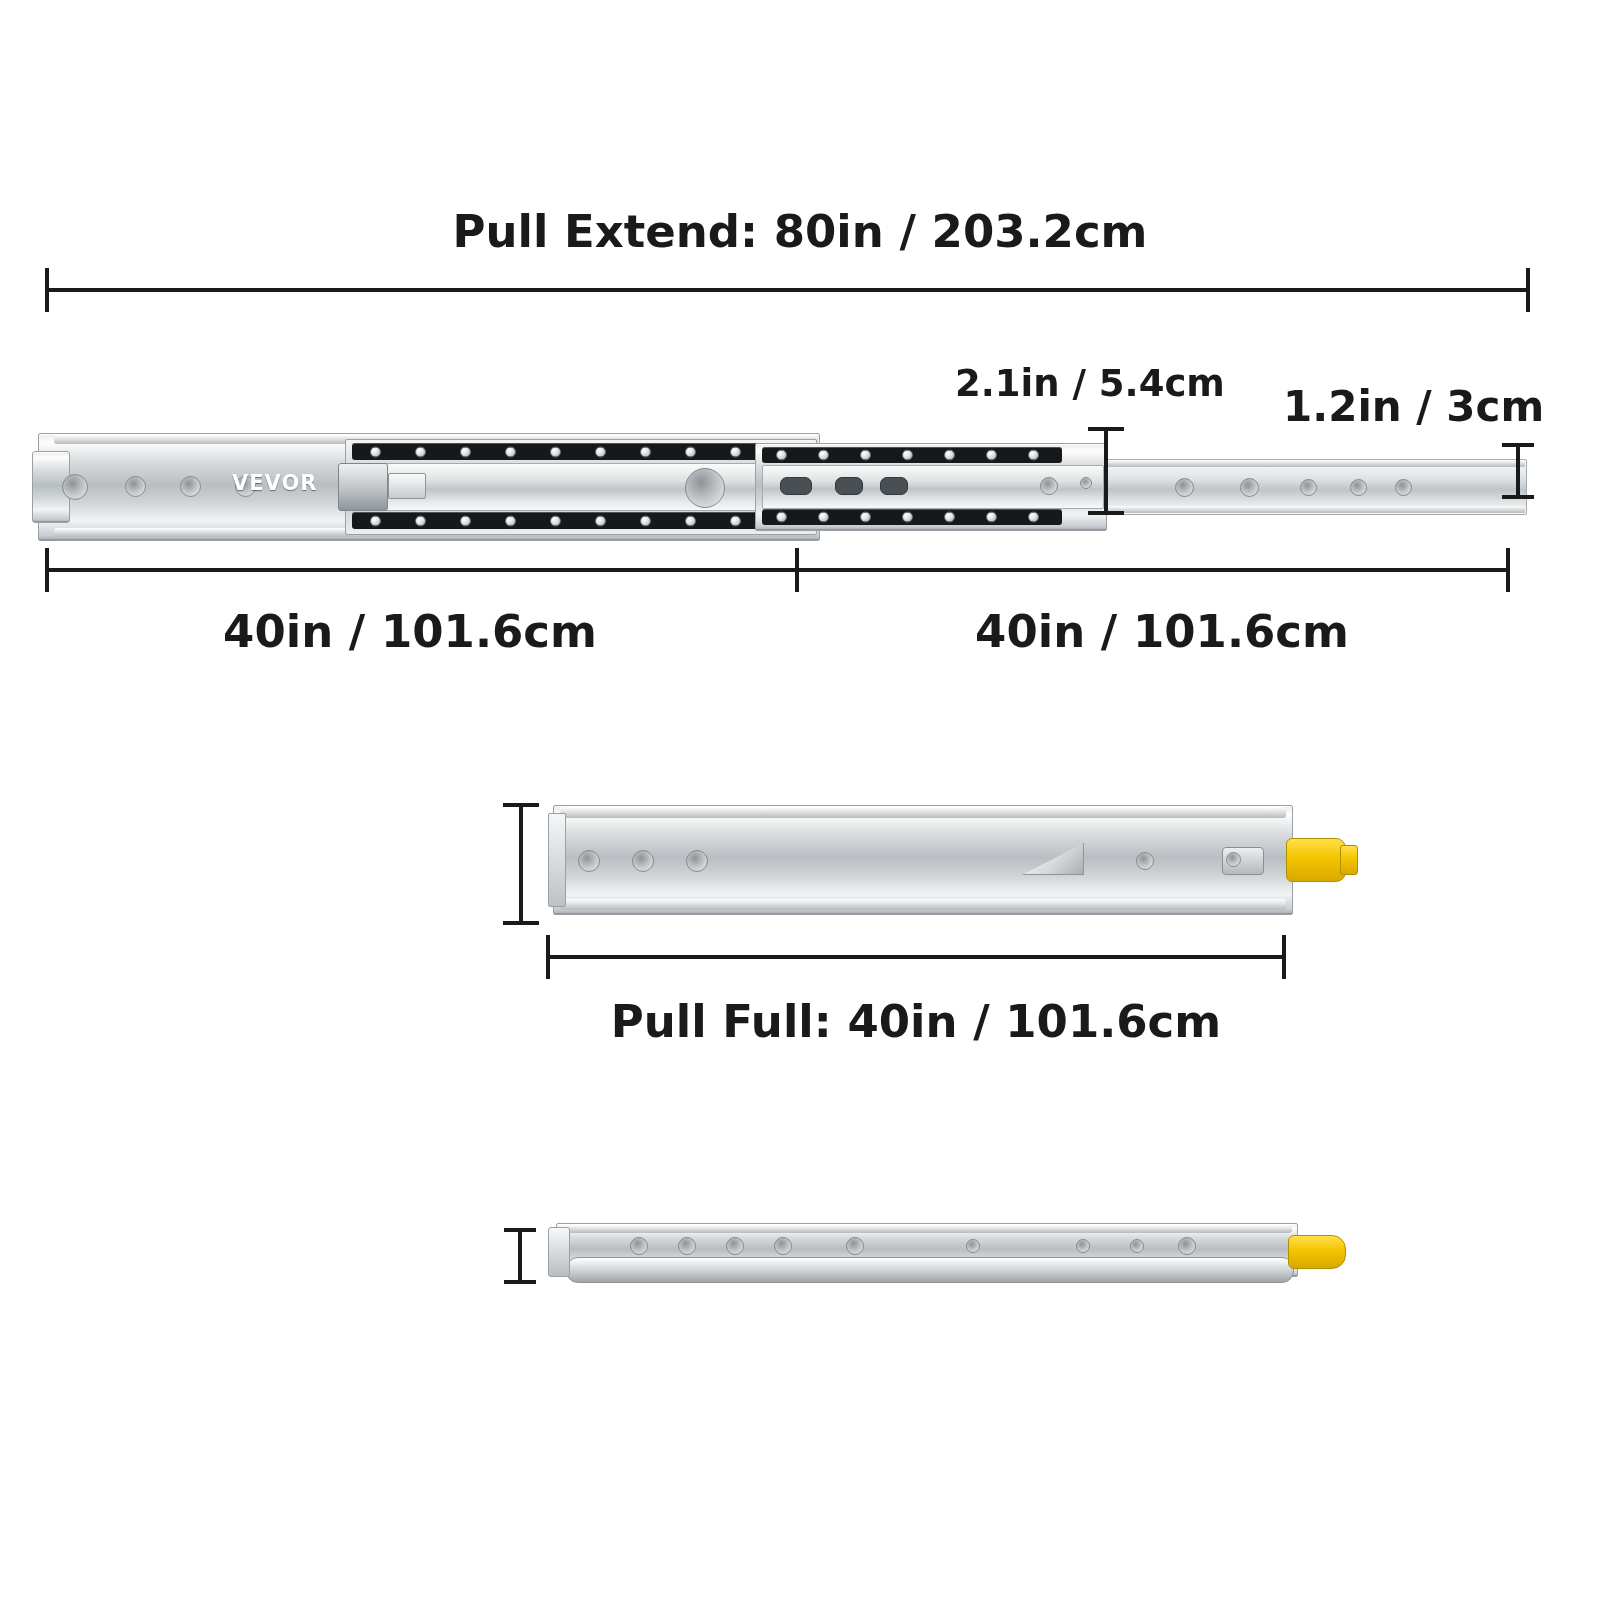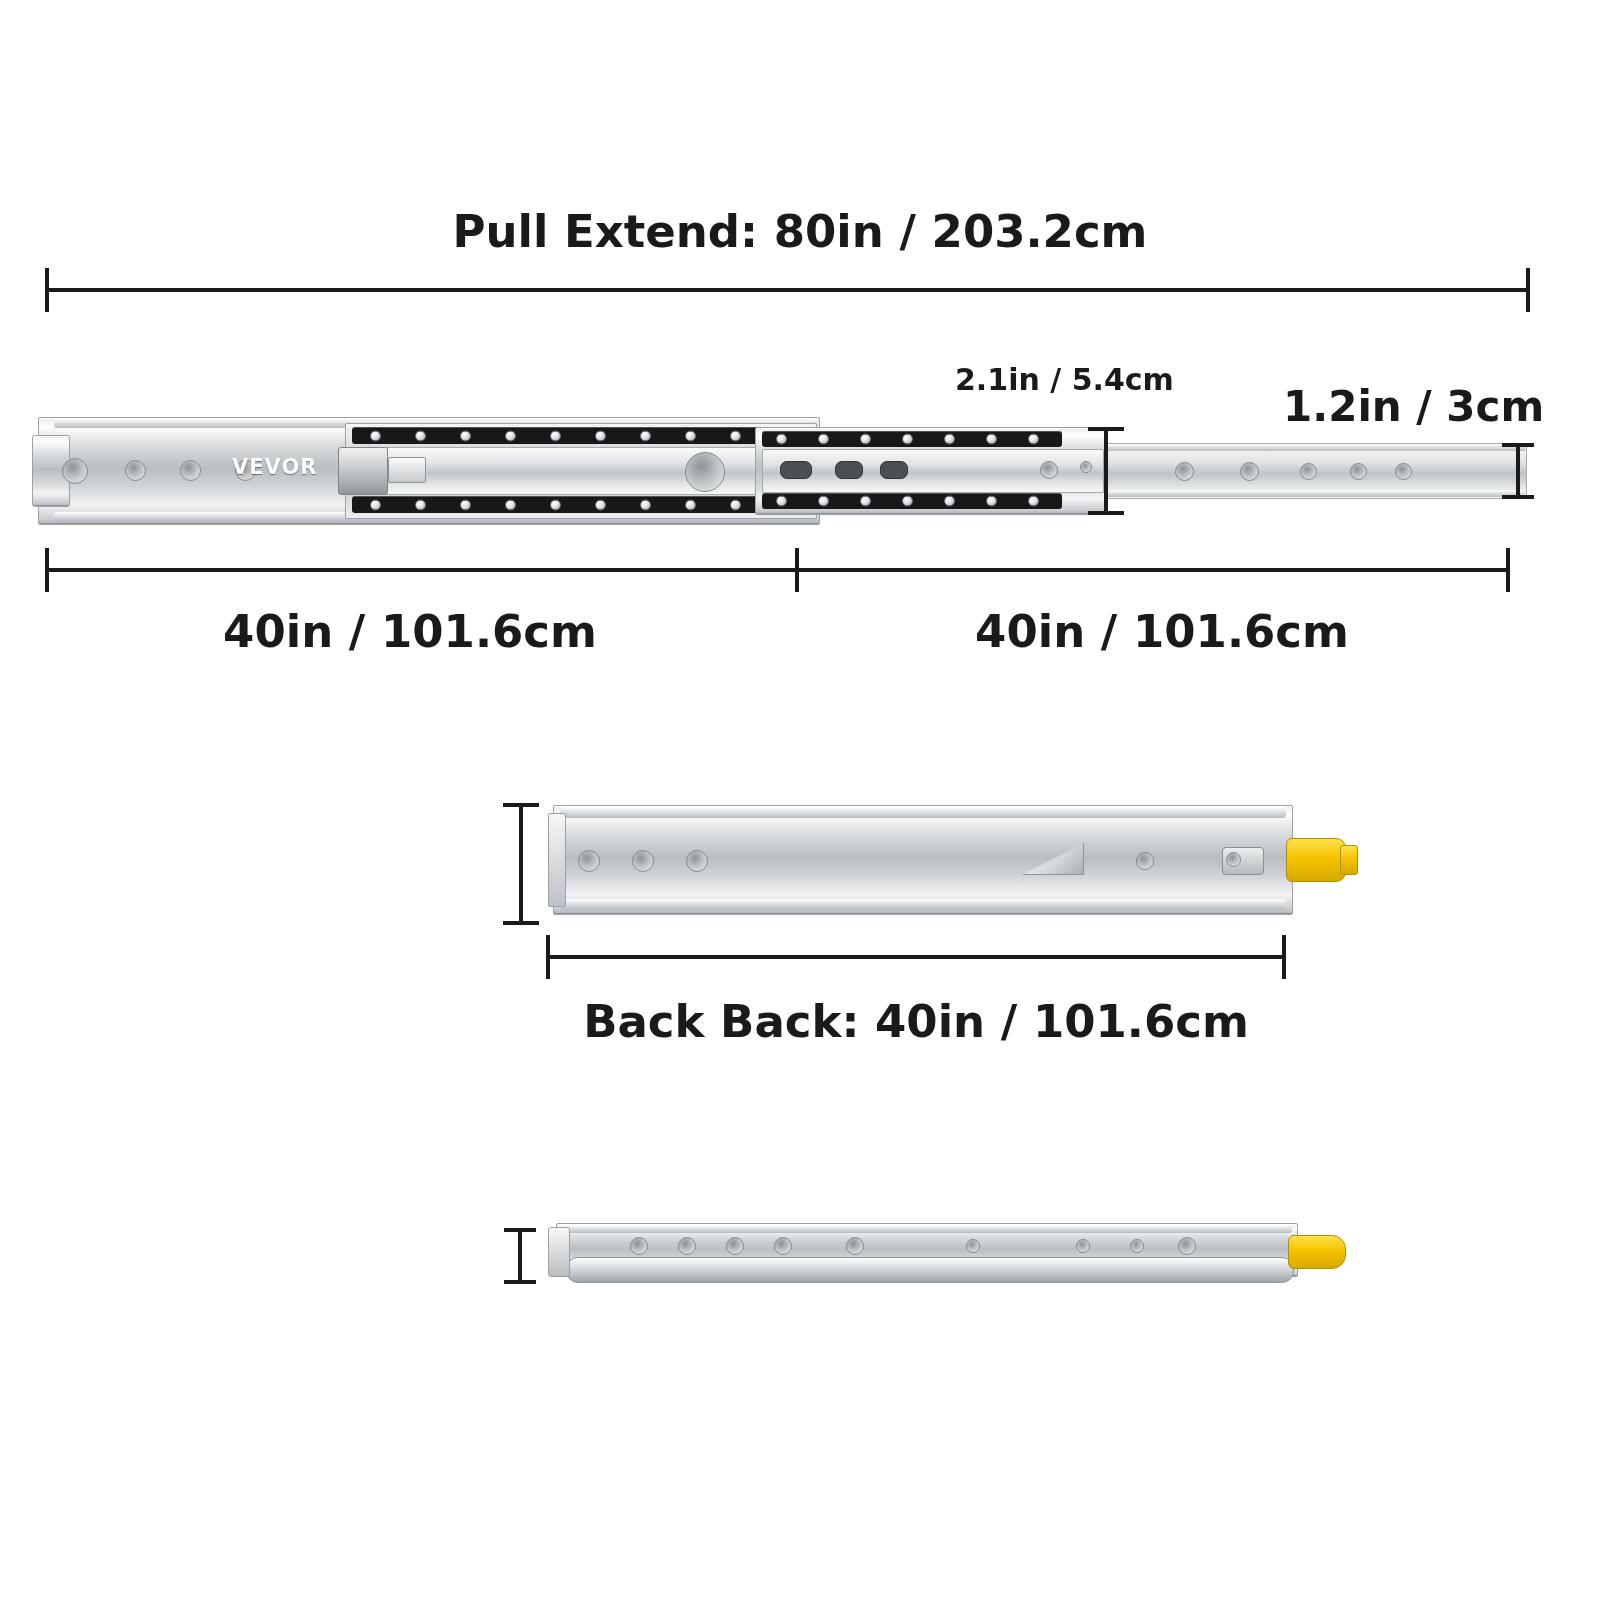--- a/index.html
+++ b/index.html
@@ -49,21 +49,21 @@
 <body>
 
 <div class="stage">
 
   <div class="lbl" style="left:800px;top:205px;transform:translateX(-50%);font-size:45px;">Pull Extend: 80in / 203.2cm</div>
 
   <div class="dimline" style="left:45px;top:288px;width:1485px;height:4px;"></div>
   <div class="tick" style="left:45px;top:268px;width:4px;height:44px;"></div>
   <div class="tick" style="left:1526px;top:268px;width:4px;height:44px;"></div>
 
-  <div style="position:absolute;left:0;top:395px;width:1600px;height:150px;">
+  <div style="position:absolute;left:0;top:411px;width:1600px;height:150px;">
 
     <div class="rail rail-outer" style="left:38px;top:22px;width:780px;height:106px;"></div>
 
     <div class="rail rail-outer" style="left:32px;top:40px;width:36px;height:70px;border-radius:3px;"></div>
     <div class="edge" style="left:54px;top:24px;width:764px;height:9px;border-radius:3px;"></div>
     <div class="edge" style="left:54px;top:117px;width:764px;height:9px;border-radius:3px;"></div>
 
     <div class="hole" style="left:62px;top:63px;width:24px;height:24px;"></div>
     <div class="hole" style="left:125px;top:65px;width:19px;height:19px;"></div>
     <div class="hole" style="left:180px;top:65px;width:19px;height:19px;"></div>
@@ -135,21 +135,21 @@
     <div class="rail rail-inner" style="left:1105px;top:48px;width:420px;height:54px;"></div>
     <div class="edge" style="left:1105px;top:49px;width:420px;height:7px;"></div>
     <div class="edge" style="left:1105px;top:95px;width:420px;height:7px;"></div>
     <div class="hole" style="left:1175px;top:67px;width:17px;height:17px;"></div>
     <div class="hole" style="left:1240px;top:67px;width:17px;height:17px;"></div>
     <div class="hole" style="left:1300px;top:68px;width:15px;height:15px;"></div>
     <div class="hole" style="left:1350px;top:68px;width:15px;height:15px;"></div>
     <div class="hole" style="left:1395px;top:68px;width:15px;height:15px;"></div>
   </div>
 
-  <div class="lbl" style="left:955px;top:362px;font-size:30px;">2.1in / 5.4cm</div>
+  <div class="lbl" style="left:955px;top:362px;font-size:37px;">2.1in / 5.4cm</div>
   <div class="dimline" style="left:1104px;top:427px;width:4px;height:88px;"></div>
   <div class="tick" style="left:1088px;top:427px;width:36px;height:4px;"></div>
   <div class="tick" style="left:1088px;top:511px;width:36px;height:4px;"></div>
 
   <div class="lbl" style="left:1283px;top:382px;font-size:42px;">1.2in / 3cm</div>
   <div class="dimline" style="left:1516px;top:443px;width:4px;height:56px;"></div>
   <div class="tick" style="left:1502px;top:443px;width:32px;height:4px;"></div>
   <div class="tick" style="left:1502px;top:495px;width:32px;height:4px;"></div>
 
   <div class="dimline" style="left:45px;top:568px;width:1465px;height:4px;"></div>
@@ -184,21 +184,21 @@
     <div class="yellow" style="left:1340px;top:50px;width:16px;height:28px;border-radius:3px;"></div>
   </div>
 
   <div class="dimline" style="left:519px;top:803px;width:4px;height:122px;"></div>
   <div class="tick" style="left:503px;top:803px;width:36px;height:4px;"></div>
   <div class="tick" style="left:503px;top:921px;width:36px;height:4px;"></div>
 
   <div class="dimline" style="left:546px;top:955px;width:740px;height:4px;"></div>
   <div class="tick" style="left:546px;top:935px;width:4px;height:44px;"></div>
   <div class="tick" style="left:1282px;top:935px;width:4px;height:44px;"></div>
-  <div class="lbl" style="left:916px;top:995px;transform:translateX(-50%);font-size:45px;">Back Back: 40in / 101.6cm</div>
+  <div class="lbl" style="left:916px;top:995px;transform:translateX(-50%);font-size:45px;">Pull Full: 40in / 101.6cm</div>
 
   <div style="position:absolute;left:0;top:1215px;width:1600px;height:90px;">
     <div class="rail rail-outer" style="left:556px;top:8px;width:740px;height:52px;"></div>
     <div class="edge" style="left:560px;top:10px;width:732px;height:8px;border-radius:3px;"></div>
     <div class="rail" style="left:566px;top:42px;width:726px;height:24px;border-radius:12px;
          background:linear-gradient(to bottom,#ffffff,#d6dadd 45%,#9fa4a8 100%);border:1px solid #8f9599;"></div>
     <div class="rail" style="left:548px;top:12px;width:20px;height:48px;
          background:linear-gradient(to bottom,#f7f8f8,#b8bdc1);border:1px solid #9aa0a5;border-radius:3px;"></div>
 
     <div class="hole" style="left:630px;top:22px;width:16px;height:16px;"></div>

